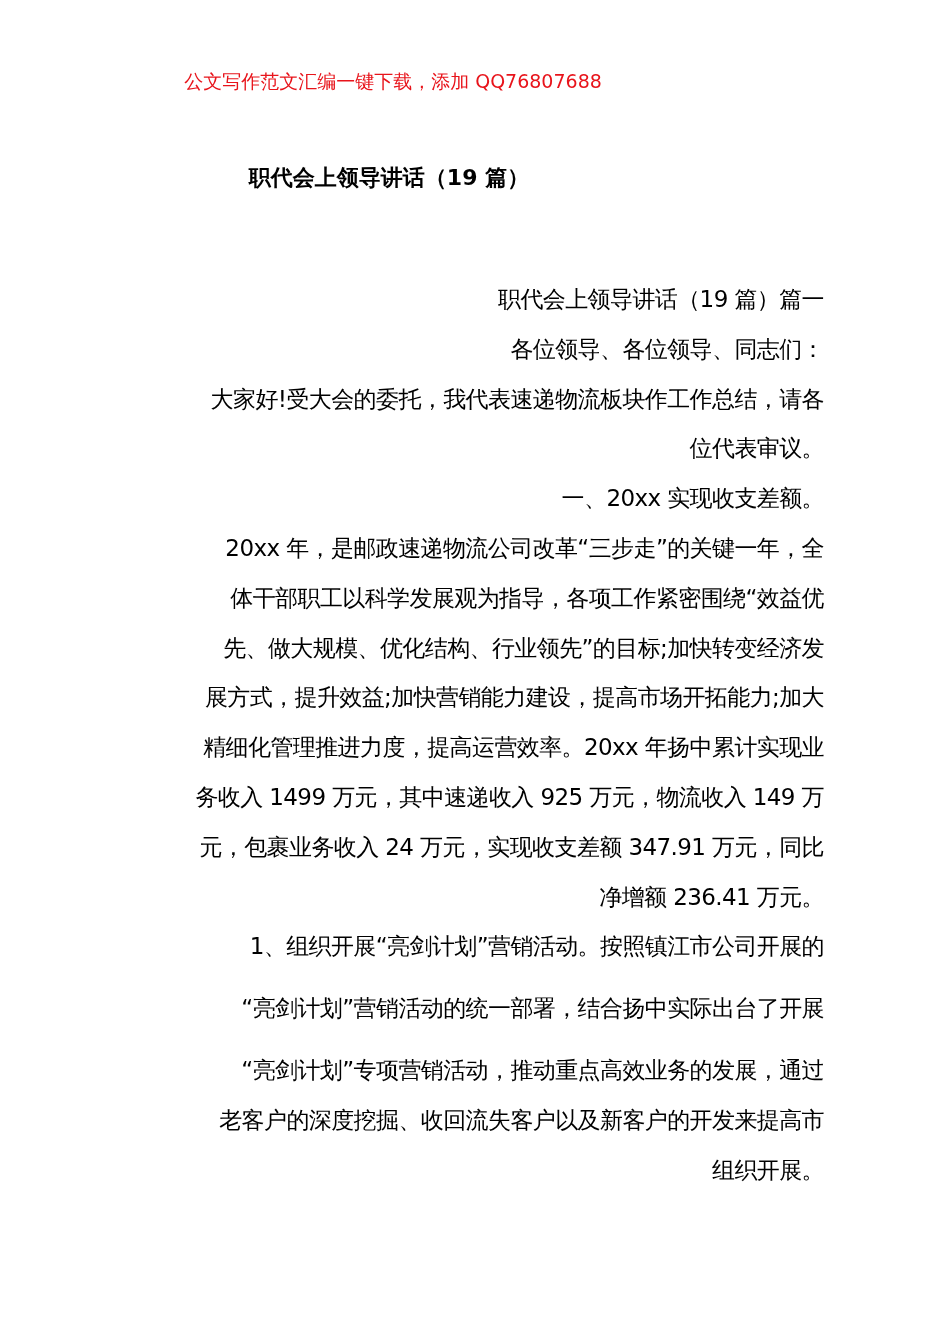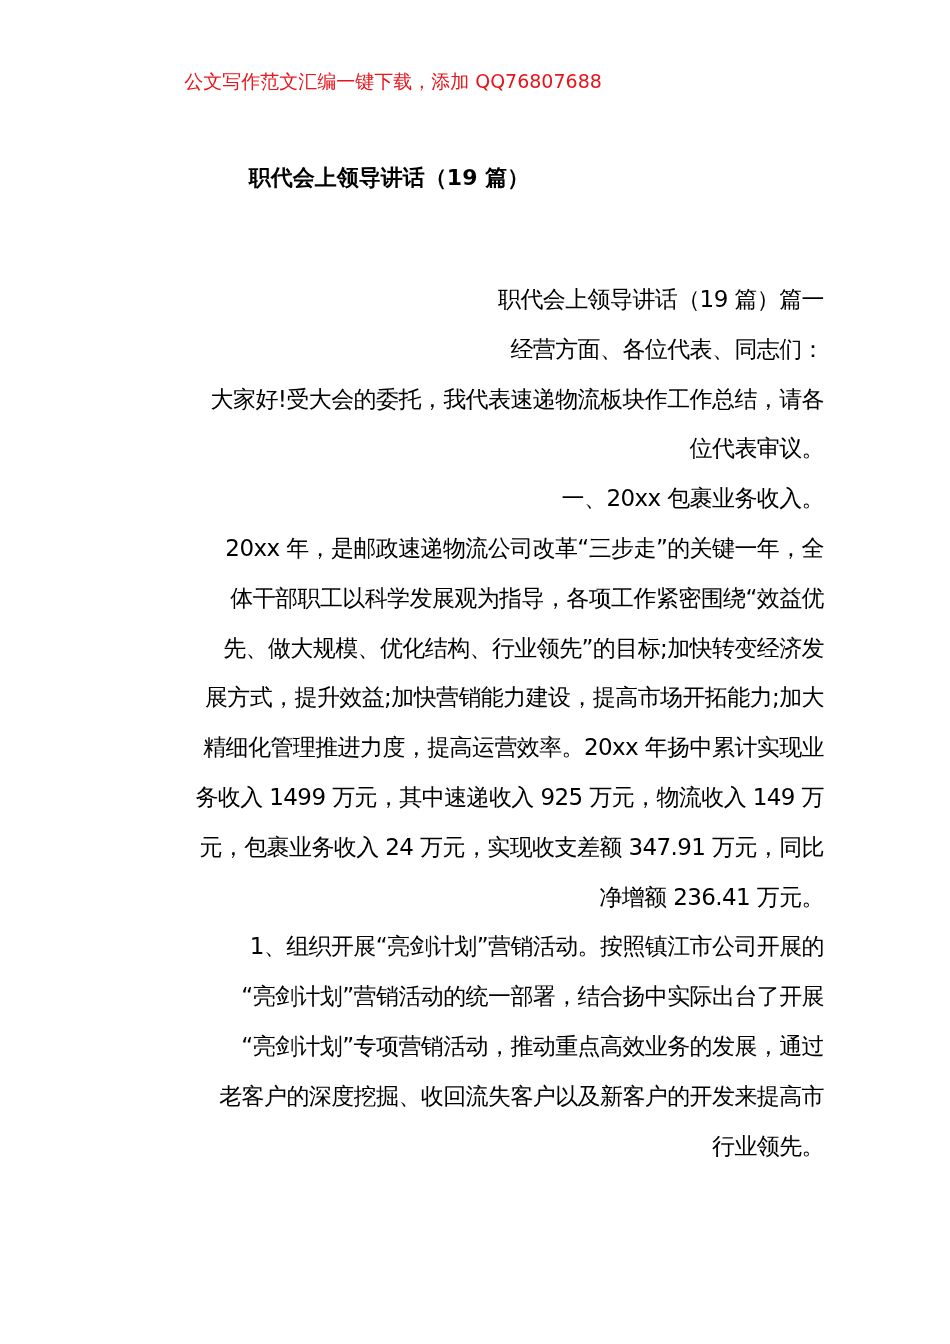--- a/index.html
+++ b/index.html
@@ -47,41 +47,42 @@
       height: 49.8px;
       line-height: 42px;
       font-size: 23px;
       white-space: nowrap;
       color: #000000;
       letter-spacing: -0.6px;
       text-align: right;
     }
     .line.indent {
       padding-left: 10px;
+      margin-top: 12px;
     }
   </style>
 </head>
 <body>
 
 <div class="header-banner">公文写作范文汇编一键下载，添加 QQ76807688</div>
 
 <div class="doc-title">职代会上领导讲话（19 篇）</div>
 
 <div class="body-text">
   <div class="line">职代会上领导讲话（19 篇）篇一</div>
-  <div class="line">经营方面、各位代表、同志们：</div>
+  <div class="line">各位领导、各位领导、同志们：</div>
   <div class="line">大家好!受大会的委托，我代表速递物流板块作工作总结，请各</div>
   <div class="line">位代表审议。</div>
-  <div class="line">一、20xx 包裹业务收入。</div>
+  <div class="line">一、20xx 实现收支差额。</div>
   <div class="line">20xx 年，是邮政速递物流公司改革“三步走”的关键一年，全</div>
   <div class="line">体干部职工以科学发展观为指导，各项工作紧密围绕“效益优</div>
   <div class="line">先、做大规模、优化结构、行业领先”的目标;加快转变经济发</div>
   <div class="line">展方式，提升效益;加快营销能力建设，提高市场开拓能力;加大</div>
   <div class="line">精细化管理推进力度，提高运营效率。20xx 年扬中累计实现业</div>
   <div class="line">务收入 1499 万元，其中速递收入 925 万元，物流收入 149 万</div>
   <div class="line">元，包裹业务收入 24 万元，实现收支差额 347.91 万元，同比</div>
   <div class="line">净增额 236.41 万元。</div>
   <div class="line">1、组织开展“亮剑计划”营销活动。按照镇江市公司开展的</div>
   <div class="line indent">“亮剑计划”营销活动的统一部署，结合扬中实际出台了开展</div>
   <div class="line indent">“亮剑计划”专项营销活动，推动重点高效业务的发展，通过</div>
   <div class="line">老客户的深度挖掘、收回流失客户以及新客户的开发来提高市</div>
-  <div class="line">行业领先。</div>
+  <div class="line">组织开展。</div>
 </div>
 
 </body></html>

